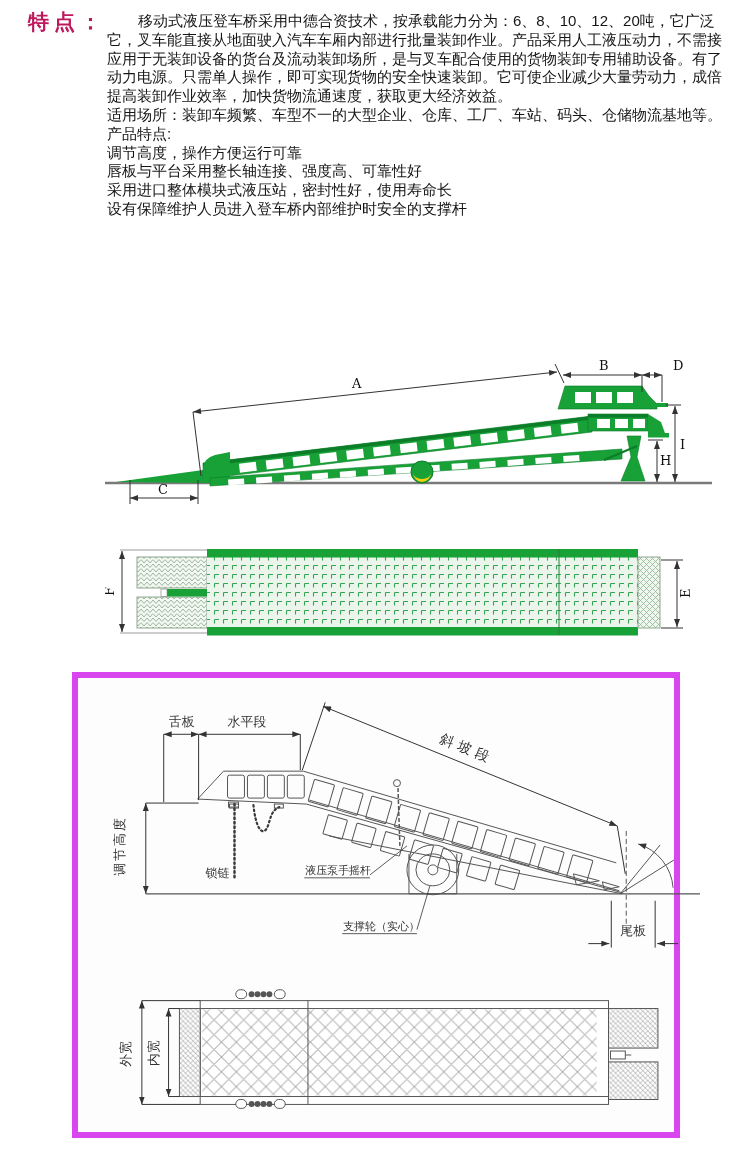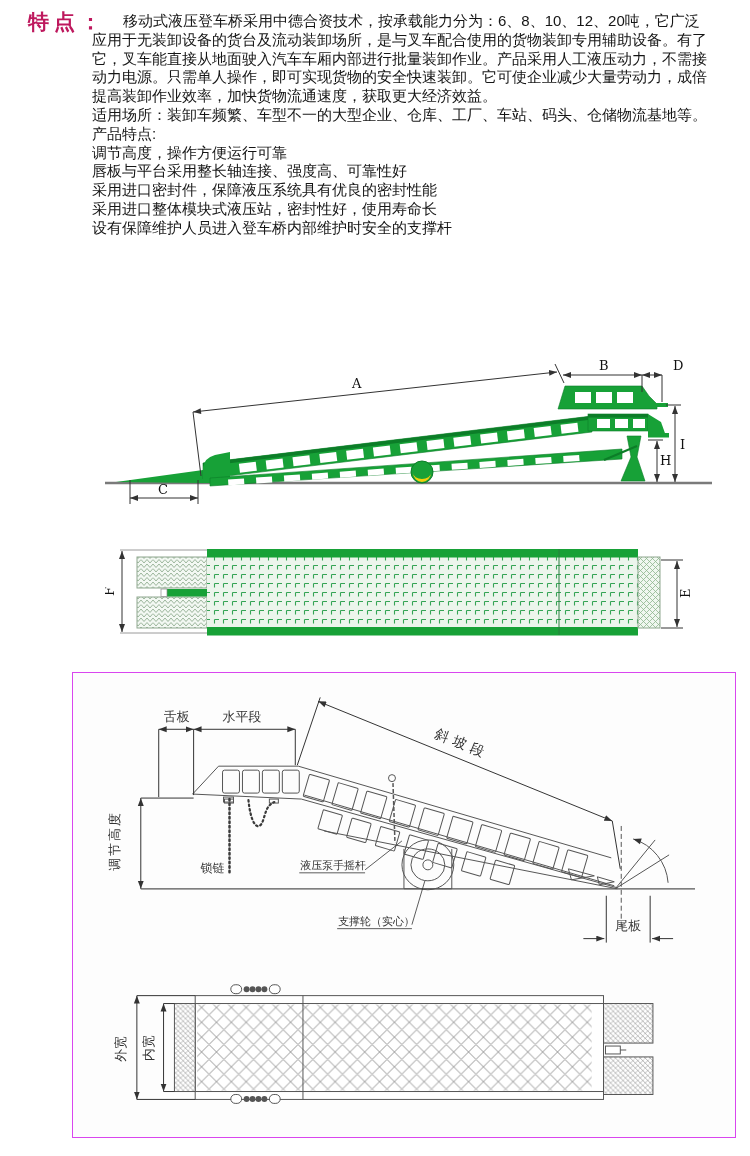--- a/index.html
+++ b/index.html
@@ -1,50 +1,49 @@
 <!DOCTYPE html>
 <html><head>
 <meta charset="utf-8">
 <style>
   html,body{margin:0;padding:0;background:#fff;}
   .stage{position:relative;width:750px;height:1156px;background:#fff;overflow:hidden;
          font-family:"Liberation Sans","DejaVu Sans",sans-serif;}
   .f-head{position:absolute;left:28px;top:8px;font-size:21px;font-weight:bold;
           color:#be185d;letter-spacing:5px;}
-  .f-lines{position:absolute;left:92px;top:12px;width:643px;font-size:15px;
+  .f-lines{position:absolute;left:107px;top:12px;width:643px;font-size:15px;
            line-height:18.8px;color:#151515;}
   .fline{white-space:nowrap;}
   .fline.indent{text-indent:31px;}
   .d1{position:absolute;left:100px;top:352px;}
   .d2{position:absolute;left:105px;top:545px;}
-  .linebox{position:absolute;left:72px;top:672px;width:664px;height:466px;
-           border:1px solid #d946ef;background:#fdfdfd;box-sizing:border-box;}
+  .linebox{position:absolute;left:72px;top:672px;width:608px;height:466px;
+           border:6px solid #d946ef;background:#fdfdfd;box-sizing:border-box;}
   svg{display:block;}
   .dim{font-family:"DejaVu Serif","Liberation Serif",serif;font-size:13px;fill:#111;}
   .cn{font-family:"Liberation Sans","DejaVu Sans",sans-serif;fill:#333;}
   .dl{stroke:#333;stroke-width:1;fill:none;}
   .art{stroke:#555;stroke-width:1;fill:none;}
 </style>
 </head>
 <body>
 
 <div class="stage">
 
   <div class="f-head">特点：</div>
   <div class="f-lines">
       <div class="fline indent">移动式液压登车桥采用中德合资技术，按承载能力分为：6、8、10、12、20吨，它广泛</div>
+      <div class="fline">它，叉车能直接从地面驶入汽车车厢内部进行批量装卸作业。产品采用人工液压动力，不需接</div>
       <div class="fline">应用于无装卸设备的货台及流动装卸场所，是与叉车配合使用的货物装卸专用辅助设备。有了</div>
-      <div class="fline">它，叉车能直接从地面驶入汽车车厢内部进行批量装卸作业。产品采用人工液压动力，不需接</div>
       <div class="fline">动力电源。只需单人操作，即可实现货物的安全快速装卸。它可使企业减少大量劳动力，成倍</div>
       <div class="fline">提高装卸作业效率，加快货物流通速度，获取更大经济效益。</div>
       <div class="fline">适用场所：装卸车频繁、车型不一的大型企业、仓库、工厂、车站、码头、仓储物流基地等。</div>
       <div class="fline">产品特点:</div>
       <div class="fline">调节高度，操作方便运行可靠</div>
       <div class="fline">唇板与平台采用整长轴连接、强度高、可靠性好</div>
-      <div class="fline">采用进口密封件，保障液压系统具有优良的密封性能</div>
       <div class="fline">采用进口整体模块式液压站，密封性好，使用寿命长</div>
       <div class="fline">设有保障维护人员进入登车桥内部维护时安全的支撑杆</div>
     </div>
 
   <div class="d1">
   <svg width="650" height="162" viewBox="0 0 650 162">
     <defs>
       <marker id="ae" markerWidth="9" markerHeight="7" refX="8" refY="3" orient="auto">
         <path d="M0,0 L8,3 L0,6 Z" fill="#333"></path>
       </marker>

